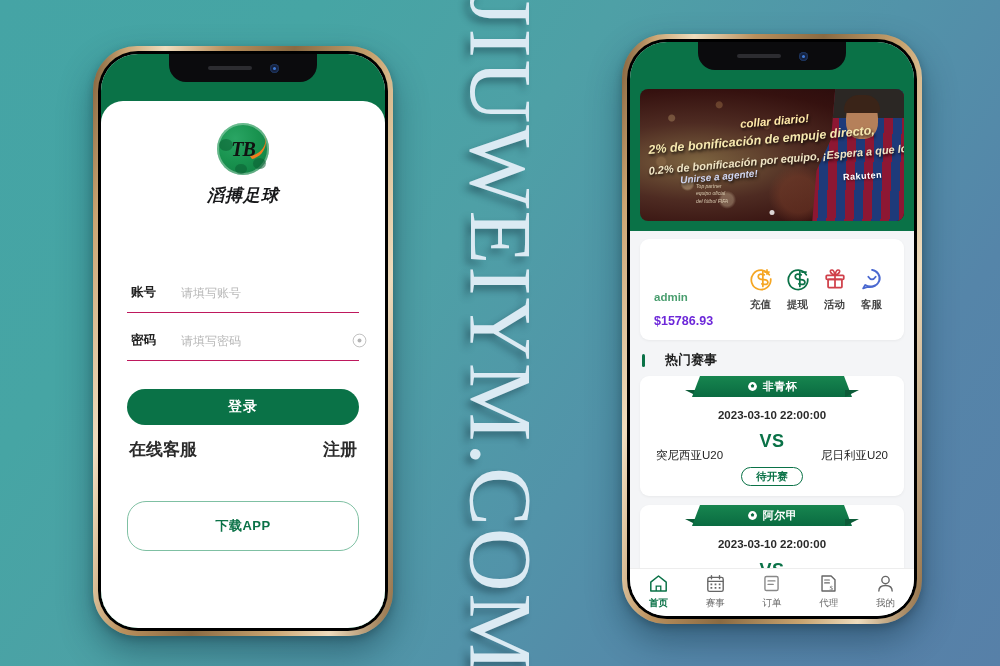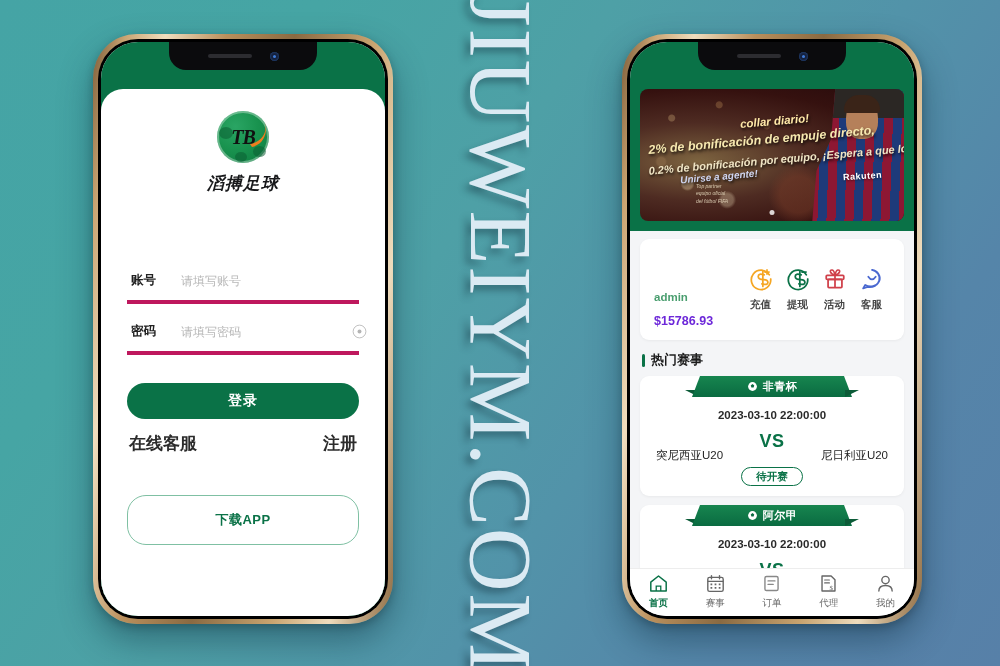--- a/index.html
+++ b/index.html
@@ -57,21 +57,21 @@
     position: absolute; top: 0; left: 50%; transform: translateX(-50%);
     width: 148px; height: 28px; background: #0b0b0d;
     border-bottom-left-radius: 17px; border-bottom-right-radius: 17px;
     z-index: 40;
     display: flex; align-items: center; justify-content: center; gap: 18px;
   }
   .notch .speaker { width: 44px; height: 4px; border-radius: 3px; background: #2c2c30; }
   .notch .cam { width: 9px; height: 9px; border-radius: 50%; background: #16203a; box-shadow: inset 0 0 2px #2d5ea8; }
   .notch .cam::after { content:''; display:block; width:3px;height:3px;border-radius:50%;background:#3d7ad6;margin:3px 0 0 3px;}
 
-  #phone-left { left: 93px; top: 34px; }
+  #phone-left { left: 93px; top: 46px; }
   #phone-right { left: 622px; top: 34px; }
 
   
   .login-screen { height: 100%; background: #0a7247; position: relative; }
   .login-card {
     position: absolute; left: 0; right: 0; top: 47px; bottom: 0;
     background: #fff; border-top-left-radius: 22px; border-top-right-radius: 22px;
     padding: 0 26px;
   }
   .brand { display: flex; flex-direction: column; align-items: center; padding-top: 22px; }
@@ -92,21 +92,21 @@
   .logo-ball .swoosh {
     position:absolute; right:-1px; top:7px; width:22px; height:30px; z-index:2;
   }
   .brand-name {
     margin-top: 9px; font-size: 17px; font-weight: 800; color:#17181a;
     font-style: italic; letter-spacing: 1px;
   }
   .form { margin-top: 66px; }
   .field {
     display: flex; align-items: center; gap: 16px;
-    padding: 11px 2px 11px 4px; border-bottom: 4px solid #be185d;
+    padding: 11px 2px 11px 4px; border-bottom: 1px solid #be185d;
   }
   .field + .field { margin-top: 8px; }
   .field-label { font-size: 12.5px; font-weight: 700; color:#222; width: 34px; flex: none; }
   .field-input {
     flex: 1; border: none; outline: none; font-size: 12px; color: #303030;
     background: transparent; font-family: inherit;
   }
   .field-input::placeholder { color:#b7b7b7; }
   .eye-icon { width:15px;height:15px;flex:none;opacity:.55; cursor:pointer;}
   .btn-login {
@@ -196,21 +196,21 @@
   }
   .acct-info { width: 88px; flex:none; }
   .acct-user { font-size: 11.5px; color:#4a9e6f; font-weight:600;margin-top:40px; }
   .acct-bal { font-size: 12.5px; color:#6d28d9; font-weight:700; margin-top: 11px; }
   .acct-actions { flex:1; display:flex; justify-content: space-around; }
   .act { display:flex; flex-direction:column; align-items:center; gap:7px; cursor:pointer; }
   .act .ico { width:24px; height:24px; }
   .act .lbl { font-size: 10.5px; color:#444; font-weight:600; }
 
   .section-title {
-    display:flex; align-items:center; gap:6px; margin: 11px 0 7px 12px;
+    display:flex; align-items:center; gap:20px; margin: 11px 0 7px 12px;
   }
   .section-title .bar { width:3px; height:13px; background:#0a7247; border-radius:2px; }
   .section-title .t { font-size: 13px; font-weight: 800; color:#1b1b1b; }
 
   .match-card {
     margin: 0 10px 9px; background:#fff; border-radius:9px; padding-bottom: 10px;
     box-shadow: 0 1px 3px rgba(0,0,0,.05); overflow:hidden;
   }
   .ribbon {
     width: 160px; margin: 0 auto; height: 21px; background: linear-gradient(180deg,#17854f,#0a6b41);

